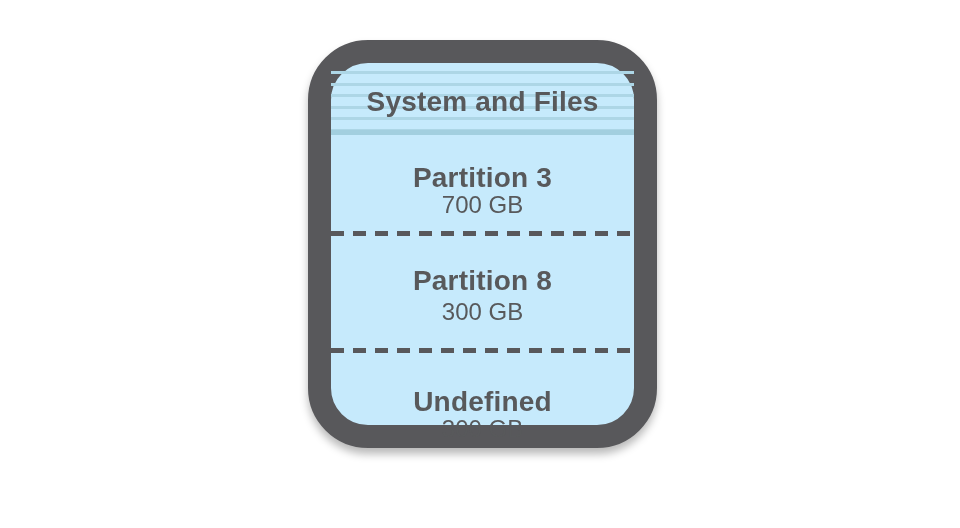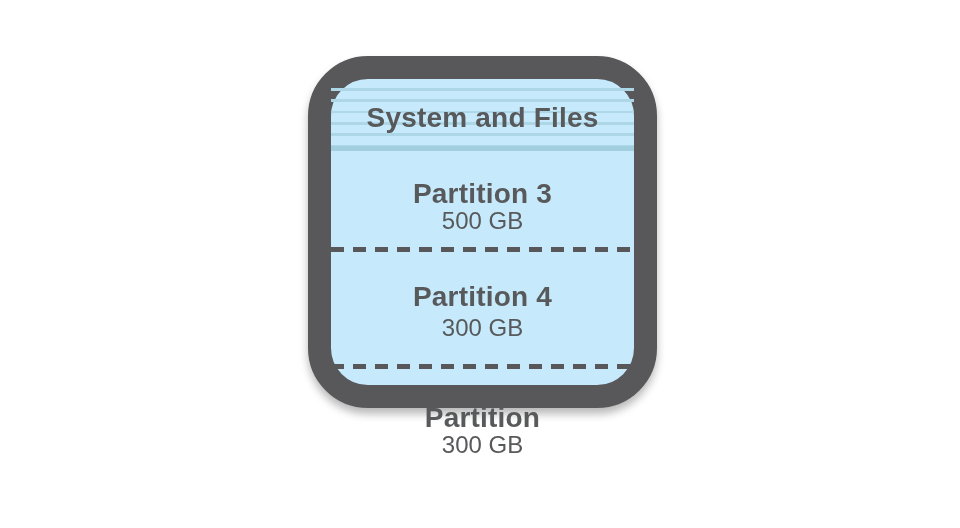--- a/index.html
+++ b/index.html
@@ -12,23 +12,23 @@
     overflow: hidden;
   }
   .canvas {
     position: relative;
     width: 960px;
     height: 528px;
   }
   .disk {
     position: absolute;
     left: 308px;
-    top: 56px;
+    top: 40px;
     width: 349px;
-    height: 352px;
+    height: 408px;
     box-sizing: border-box;
     background: #c6eafc;
     border: 23px solid #58585b;
     border-radius: 60px;
     box-shadow: 0 6px 9px rgba(0, 0, 0, 0.28);
   }
   .disk-inner {
     position: relative;
     width: 100%;
     height: 100%;
@@ -97,27 +97,27 @@
 <body>
 
 <div class="canvas">
   <div class="disk">
     <div class="disk-inner">
 
       <div class="disk-header"></div>
       <div class="label header-label">System and Files</div>
 
       <div class="label p1-label">Partition 3</div>
-      <div class="value p1-value">500 GB</div>
+      <div class="value p1-value">700 GB</div>
 
       <div class="divider divider-1"></div>
 
-      <div class="label p2-label">Partition 4</div>
+      <div class="label p2-label">Partition 8</div>
       <div class="value p2-value">300 GB</div>
 
       <div class="divider divider-2"></div>
 
-      <div class="label p3-label">Partition</div>
+      <div class="label p3-label">Undefined</div>
       <div class="value p3-value">300 GB</div>
 
     </div>
   </div>
 </div>
 
 </body></html>

